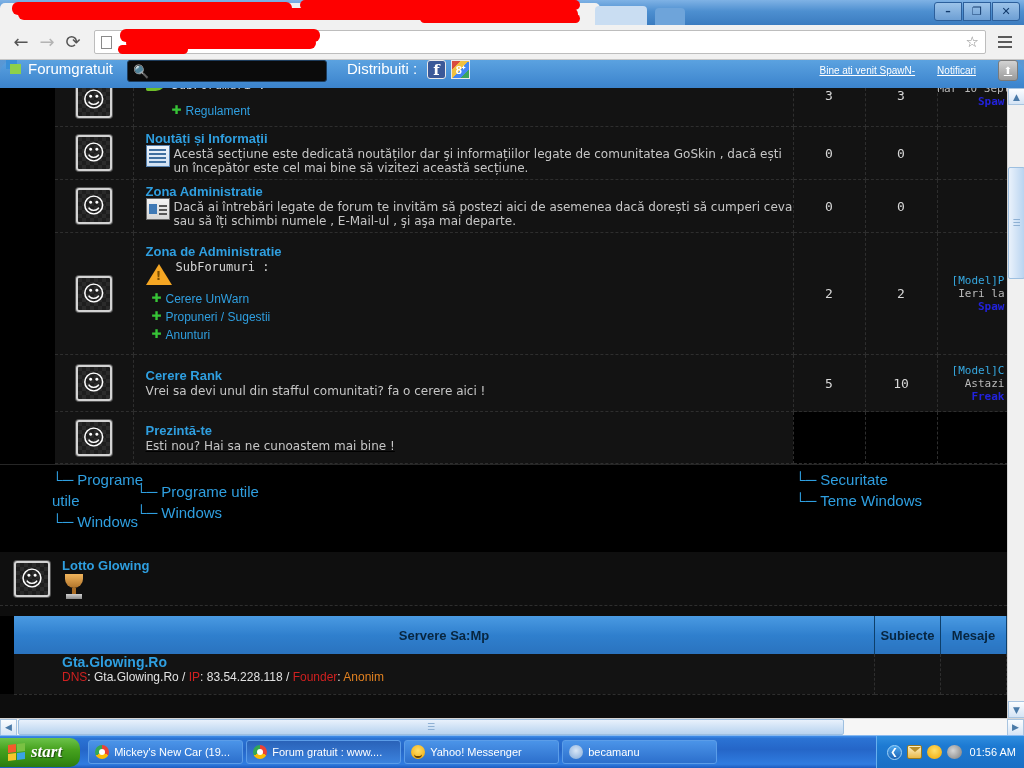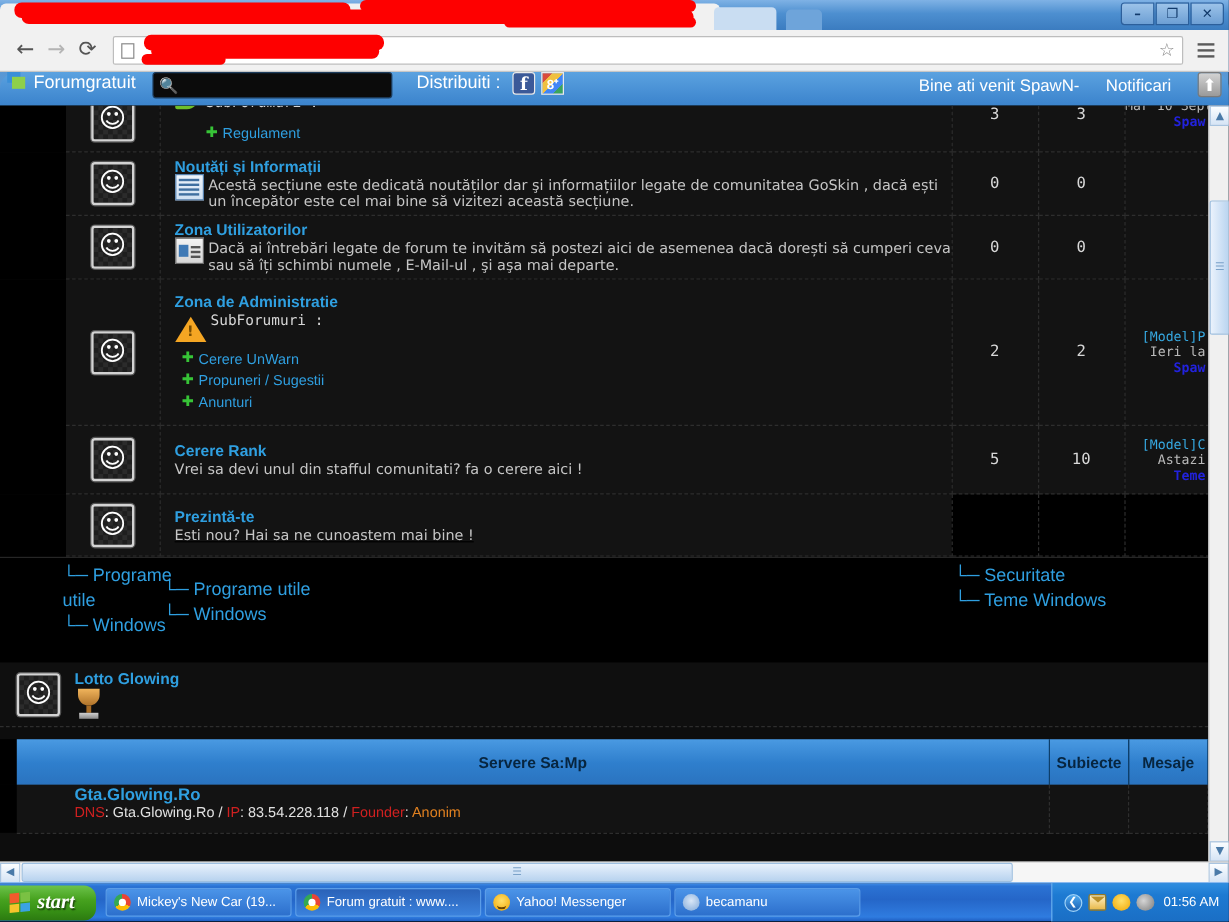--- a/index.html
+++ b/index.html
@@ -103,21 +103,21 @@
     font-family:"DejaVu Serif", serif;
     display:flex; align-items:center; justify-content:center; border:1px solid #e9e9e9;
   }
   .gp-ico {
     margin-left:5px; width:19px; height:19px;
     background:linear-gradient(135deg,#d94c3d 0 25%,#f0c040 25% 50%,#4286f5 50% 75%,#3ba55d 75% 100%);
     color:#fff; font-weight:bold; font-size:11px;
     display:flex; align-items:center; justify-content:center; border:1px solid #e9e9e9;
   }
   .fg-right { margin-left:auto; display:flex; align-items:center; gap:22px; padding-right:6px; }
-  .fg-right span { font-size:14px; }
+  .fg-right span { font-size:10px;text-decoration:underline; }
   .fg-up {
     width:20px; height:21px; background:linear-gradient(180deg,#d3d3d3,#9a9a9a);
     border:1px solid #7a7a7a; border-radius:3px;
     color:#fff; font-size:14px; display:flex; align-items:center; justify-content:center;
   }
 
   
   .viewport {
     position:absolute; left:0; top:88px; width:1024px; height:647px;
     background:#000; overflow:hidden;
@@ -455,21 +455,21 @@
 
           <tr style="height:53px;">
             <td class="col-pad"></td>
             <td class="col-icon">
               <div class="csico">
                     <span class="man">☺</span>
                   </div>
             </td>
             <td class="col-main">
               <div style="padding-left:12px;">
-                <a class="ftitle">Zona Utilizatorilor</a>
+                <a class="ftitle">Zona Administratie</a>
                 <div class="desc-wrap">
                   <span class="mini user"></span>
                   <span class="fdesc">Dacă ai întrebări legate de forum te invităm să postezi aici de asemenea dacă dorești să cumperi ceva sau să îți schimbi numele , E-Mail-ul , şi aşa mai departe.</span>
                 </div>
               </div>
             </td>
             <td class="col-num">
               <span class="num">0</span>
             </td>
             <td class="col-num">
@@ -539,21 +539,21 @@
             <td class="col-num">
               <span class="num">5</span>
             </td>
             <td class="col-num">
               <span class="num">10</span>
             </td>
             <td class="col-last">
               <div class="lastpost">
                 <div class="lp-title">[Model]C</div>
                 <div class="lp-date">Astazi</div>
-                <div class="lp-user">Teme</div>
+                <div class="lp-user">Freak</div>
               </div>
             </td>
           </tr>
 
           <tr style="height:52px;">
             <td class="col-pad"></td>
             <td class="col-icon">
               <div class="csico">
                     <span class="man">☺</span>
                   </div>

